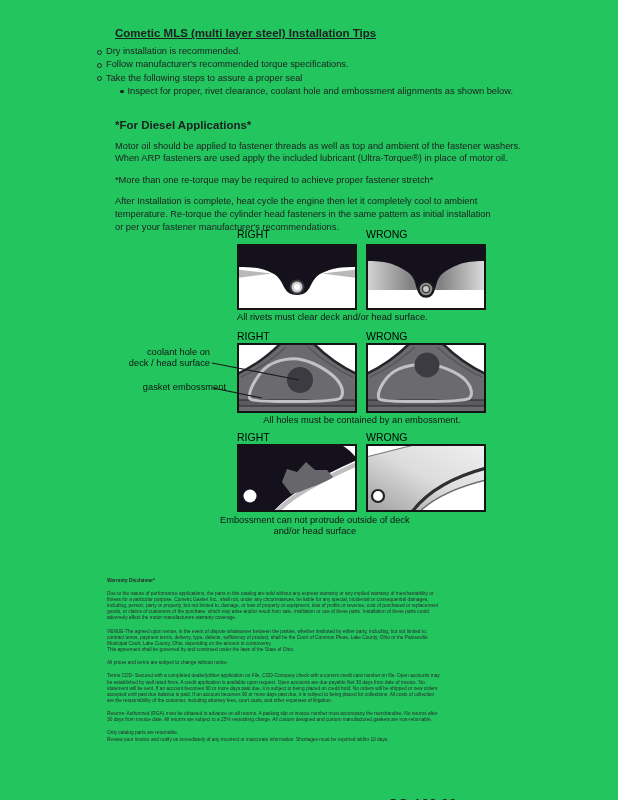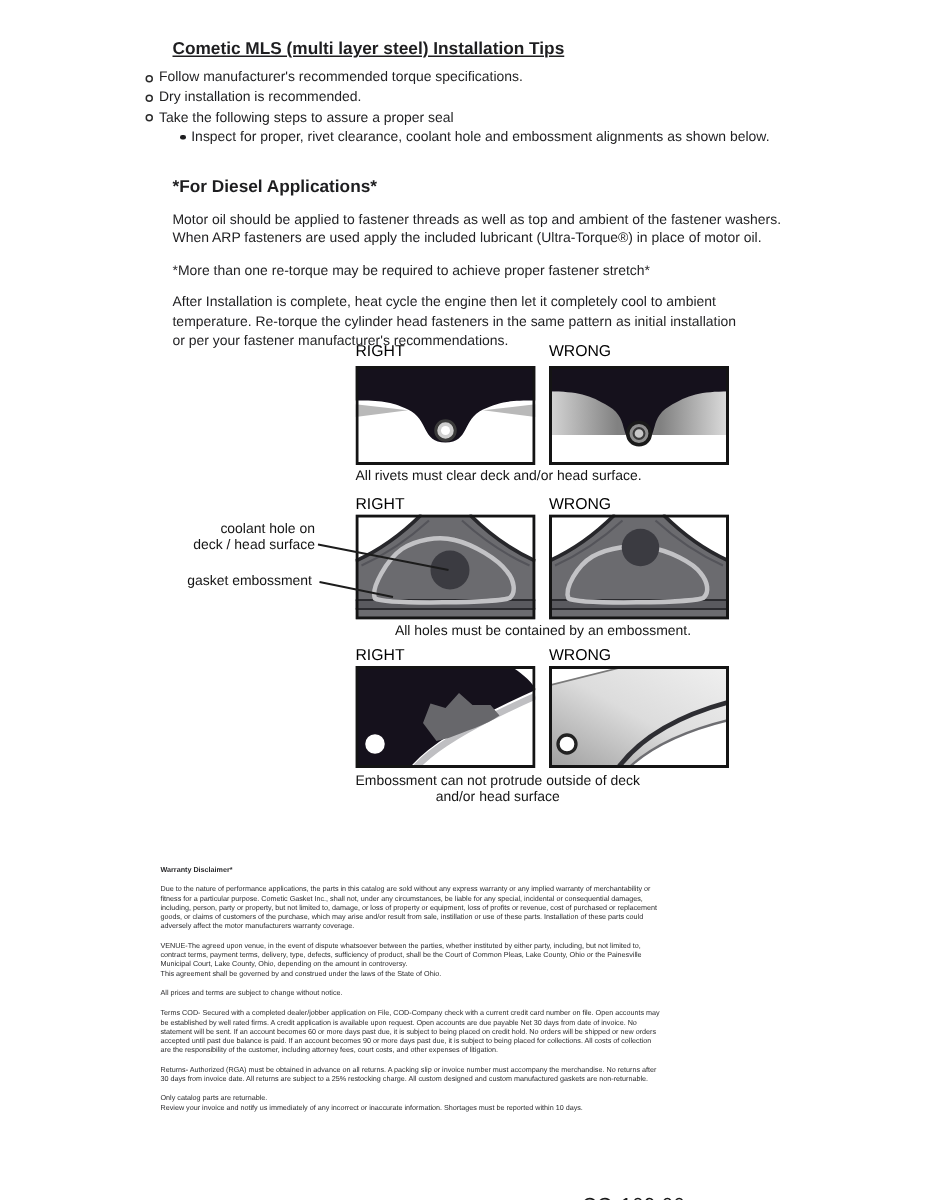--- a/index.html
+++ b/index.html
@@ -1,18 +1,18 @@
 <!DOCTYPE html>
 <html><head>
 <meta charset="utf-8">
 <style>
   html,body { margin:0; padding:0; background:#e9e9e9; }
   .page {
     position:relative; width:618px; height:800px; margin:0 auto;
-    background:#ffffff; overflow:hidden;
+    background:#22c55e; overflow:hidden;
     font-family:"Liberation Sans", sans-serif; color:#1e1e20;
   }
   .abs { position:absolute; }
 
   
   .title { left:115px; top:27px; font-size:11.5px; font-weight:700;
            text-decoration:underline; letter-spacing:0; white-space:nowrap; }
   .intro { left:97px; top:45px; font-size:9.3px; line-height:13.4px; width:440px; }
   .brow  { display:flex; align-items:flex-start; }
   .brow.sub { padding-left:23px; }
@@ -49,25 +49,25 @@
 </head>
 <body>
 
 <div class="page">
 
   <div class="abs title">Cometic MLS (multi layer steel) Installation Tips</div>
 
   <div class="abs intro">
     <div class="brow">
       <span class="mk-o"></span>
-      <span>Follow manufacturer's recommended torque specifications.</span>
+      <span>Dry installation is recommended.</span>
     </div>
     <div class="brow">
       <span class="mk-o"></span>
-      <span>Dry installation is recommended.</span>
+      <span>Follow manufacturer's recommended torque specifications.</span>
     </div>
     <div class="brow">
       <span class="mk-o"></span>
       <span>Take the following steps to assure a proper seal</span>
     </div>
     <div class="brow sub">
       <span class="mk-f"></span>
       <span>Inspect for proper, rivet clearance, coolant hole and embossment alignments as shown below.</span>
     </div>
   </div>
@@ -120,21 +120,21 @@
 
     <div class="caption" style="left:237px; top:312px;">All rivets must clear deck and/or head surface.</div>
   </div>
 
   <div>
     <div class="dlabel" style="left:237px; top:330px;">RIGHT</div>
     <div class="dlabel" style="left:366px; top:330px;">WRONG</div>
 
     <div class="callout" style="left:95px; top:347px; width:115px;">coolant hole on
 deck / head surface</div>
-    <div class="callout" style="left:91px; top:382px; width:117px;">gasket embossment</div>
+    <div class="callout" style="left:109px; top:382px; width:117px;">gasket embossment</div>
 
     <svg class="leaders" style="left:205px; top:355px;" width="110" height="50" viewBox="0 0 110 50">
       <line x1="7" y1="8" x2="94" y2="25" stroke="#1c1c1c" stroke-width="1.2"></line>
       <line x1="8" y1="33" x2="57" y2="43" stroke="#1c1c1c" stroke-width="1.2"></line>
     </svg>
 
     <div class="panel" style="left:237px; top:343px;">
       <svg width="120" height="70" viewBox="0 0 120 70">
         <rect x="0" y="0" width="120" height="70" fill="#6b6b6f"></rect>
         <path d="M0,0 H44 C33,11 18,23 0,31 Z" fill="#ffffff"></path>
@@ -200,21 +200,21 @@
         <rect x="0" y="0" width="120" height="68" fill="#ffffff"></rect>
         <path d="M0,13 C20,8 36,4 52,0 H120 V36 Q75,46 52,68 H0 Z" fill="url(#g-band3)"></path>
         <path d="M0,13 C20,8 36,4 52,0" stroke="#7a7a7a" stroke-width="1.2" fill="none"></path>
         <path d="M120,24 Q68,38 46,68" stroke="#2e2e33" stroke-width="3.2" fill="none"></path>
         <path d="M120,36 Q75,47 53,68" stroke="#6e6e72" stroke-width="1.6" fill="none"></path>
         <circle cx="12" cy="52" r="6" fill="#ffffff" stroke="#222222" stroke-width="2.2"></circle>
         <rect x="1" y="1" width="118" height="66" fill="none" stroke="#141414" stroke-width="2"></rect>
       </svg>
     </div>
 
-    <div class="caption" style="left:237px; top:515px;">Embossment can not protrude outside of deck
+    <div class="caption" style="left:220px; top:515px;">Embossment can not protrude outside of deck
 and/or head surface</div>
   </div>
 
   <div class="abs warranty">
     <div class="warranty-scale">
       <h3>Warranty Disclaimer*</h3>
       <p>Due to the nature of performance applications, the parts in this catalog are sold without any express warranty or any implied warranty of merchantability or
 fitness for a particular purpose.  Cometic Gasket Inc., shall not, under any circumstances, be liable for any special, incidental or consequential damages,
 including, person, party or property, but not limited to, damage, or loss of property or equipment, loss of profits or revenue, cost of purchased or replacement
 goods, or claims of customers of the purchase, which may arise and/or result from sale, instillation or use of these parts.  Installation of these parts could

